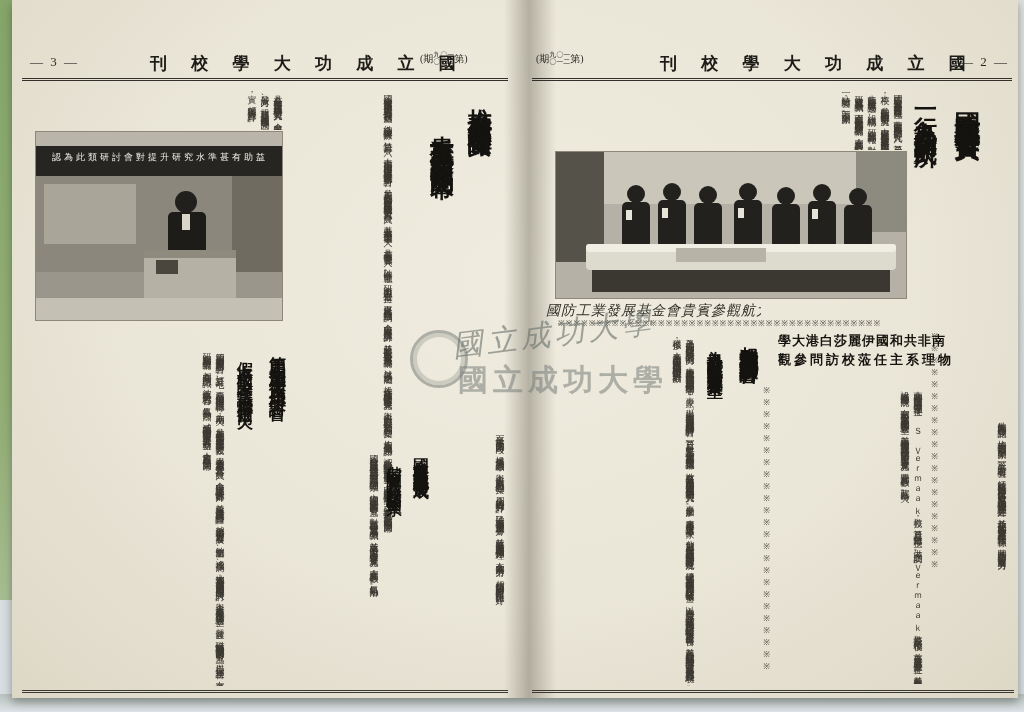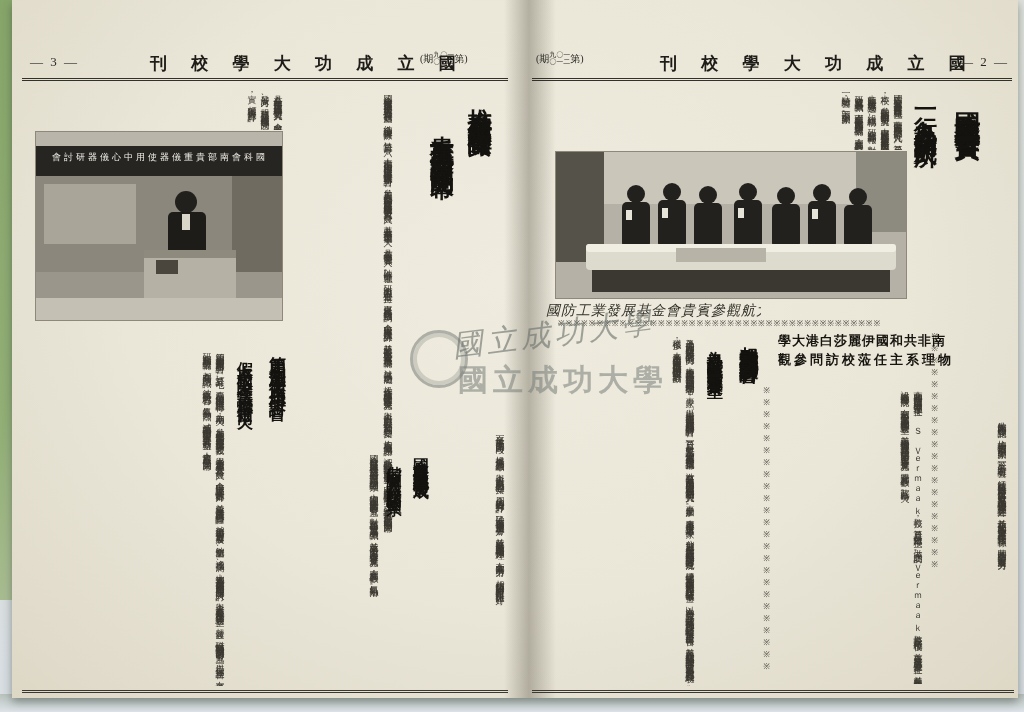--- a/index.html
+++ b/index.html
@@ -93,21 +93,21 @@
         <rect x="196" y="44" width="50" height="96" fill="#6f6b61"></rect>
         <rect x="8" y="52" width="92" height="60" fill="#a9a599"></rect>
         <circle cx="150" cy="70" r="11" fill="#21201d"></circle>
         <rect x="132" y="80" width="38" height="52" rx="5" fill="#1d1c19"></rect>
         <rect x="146" y="82" width="8" height="16" fill="#d9d5c8"></rect>
         <rect x="108" y="118" width="92" height="62" fill="#b5b1a4"></rect>
         <rect x="108" y="118" width="92" height="8" fill="#8e8a7e"></rect>
         <rect x="120" y="128" width="22" height="14" fill="#4a463e"></rect>
         <rect y="166" width="246" height="22" fill="#c4c0b3"></rect>
       </svg>
-      <div class="abs banner-text" style="left:16px;top:19px;" data-name="photo-banner-text">會討研器儀心中用使器儀重貴部南會科國</div>
+      <div class="abs banner-text" style="left:16px;top:19px;" data-name="photo-banner-text">認為此類研討會對提升研究水準甚有助益</div>
     </div>
 
     <div class="abs vcol vhead" style="left:254px;top:342px;height:292px;font-size:17px;letter-spacing:4px;" data-name="headline-survey-1">第四屆測量學術及應用研討會</div>
     <div class="abs vcol vhead" style="left:222px;top:348px;height:282px;font-size:16px;letter-spacing:5px;" data-name="headline-survey-2">假本校國際會議廳舉行兩天</div>
     <div class="abs vcol vbody" style="left:20px;top:346px;width:194px;height:340px;" data-name="survey-body">第四屆測量學術及應用研討會，訂於三月七、八兩日假本校國際會議廳舉行，為期兩天，參加者包括全國各大專院校測量學界之教授、學者及測量工程界人士共二百餘人。會中除宣讀論文三十餘篇外，並安排專題演講及綜合討論，就測量學術之最新發展、航空測量、遙感探測、大地測量及測量儀器之應用等問題深入研討。與會人士並參觀本校之各項實驗室：超音波、磁性材料物理和光散射研究室，舉行一個座談會，在座談會中與負責教授談到研究計劃和所需設備，都有共同的認識，彼此交換研究心得，氣氛十分熱烈，咸認為對國內測量學術水準之提升甚有助益，大會於八日下午圓滿閉幕。</div>
 
     <div class="abs hrule-bottom" style="left:10px;top:680px;width:486px;height:10px;" data-name="left-bottom-rule"></div>
 
     <div class="abs issue" style="left:524px;top:52px;" data-name="right-issue-label">
       <span>(期</span>

